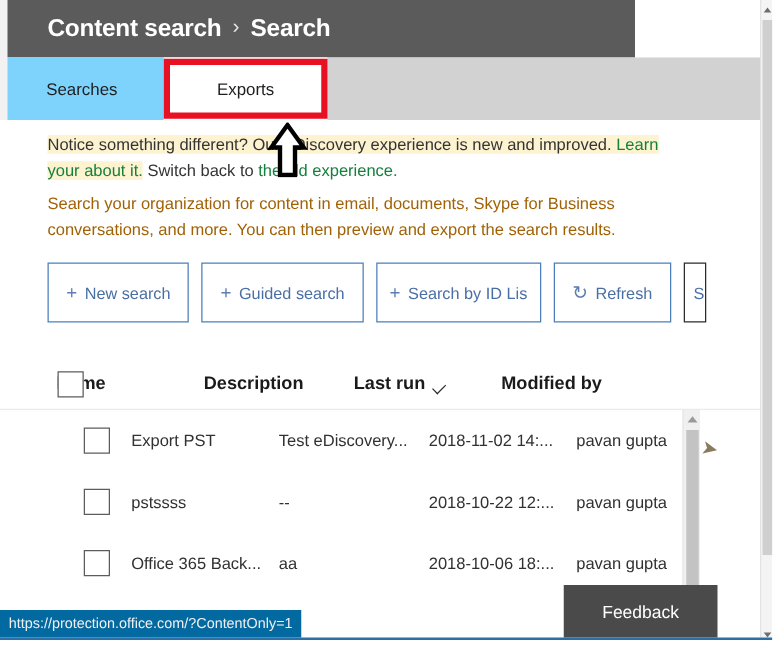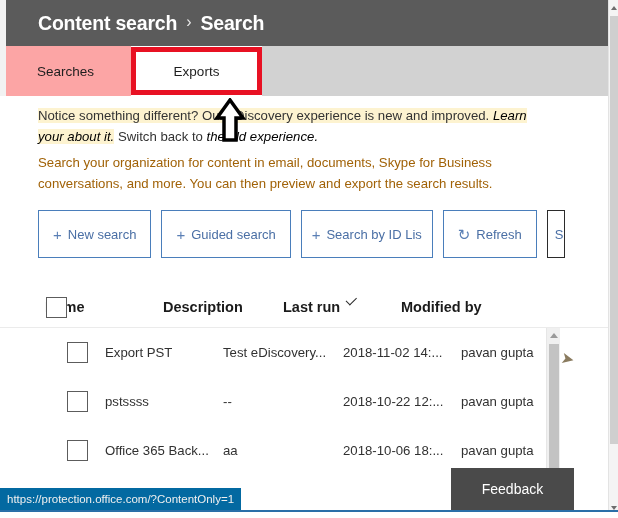--- a/index.html
+++ b/index.html
@@ -27,21 +27,21 @@
     left: 0; top: 0;
     width: 6px; height: 96px;
     background: #f2f2f2;
     z-index: 6;
   }
 
   
   .suite-header {
     position: absolute;
     left: 0; top: 0;
-    width: 608px; height: 46px;
+    width: 508px; height: 46px;
     background: #5b5b5b;
     display: flex;
     align-items: center;
   }
   .breadcrumb {
     display: flex;
     align-items: center;
     margin-left: 38px;
     gap: 9px;
   }
@@ -73,21 +73,21 @@
     display: flex;
     align-items: center;
     justify-content: center;
     font-size: 13.5px;
     color: #1e1e1e;
     padding: 0 22px;
     cursor: pointer;
     white-space: nowrap;
   }
   .tab-searches {
-    background: #fca5a5;
+    background: #7dd3fc;
     min-width: 131px;
     text-align: center;
   }
   .tab-exports {
     background: #ffffff;
     min-width: 131px;
   }
 
   
   .anno-rect {
@@ -123,24 +123,23 @@
     width: 520px;
     font-size: 13.2px;
     line-height: 21px;
     color: #333333;
   }
   .notice-line {
     display: block;
   }
   .hl { background: #fdf3d0; }
   .lnk {
-    color: #000000;
+    color: #15803d;
     text-decoration: none;
     cursor: pointer;
-    font-style: italic;
   }
   .desc {
     margin: 5px 0 0 38px;
     width: 500px;
     font-size: 13.2px;
     line-height: 21px;
     color: #a16207;
   }
 
   
@@ -207,21 +206,21 @@
     border-bottom: 1px solid #ebebeb;
   }
   .col {
     font-size: 14.5px;
     color: #1b1b1b;
     font-weight: 600;
     white-space: nowrap;
   }
   .col-sort {
     display: flex;
-    align-items: flex-start;
+    align-items: flex-end;
     gap: 7px;
     cursor: pointer;
   }
   .chev {
     display: inline-block;
     width: 10px; height: 6px;
     border-left: 1.6px solid #2b2b2b;
     border-bottom: 1.6px solid #2b2b2b;
     transform: rotate(-45deg) translate(1px,-2px);
   }

